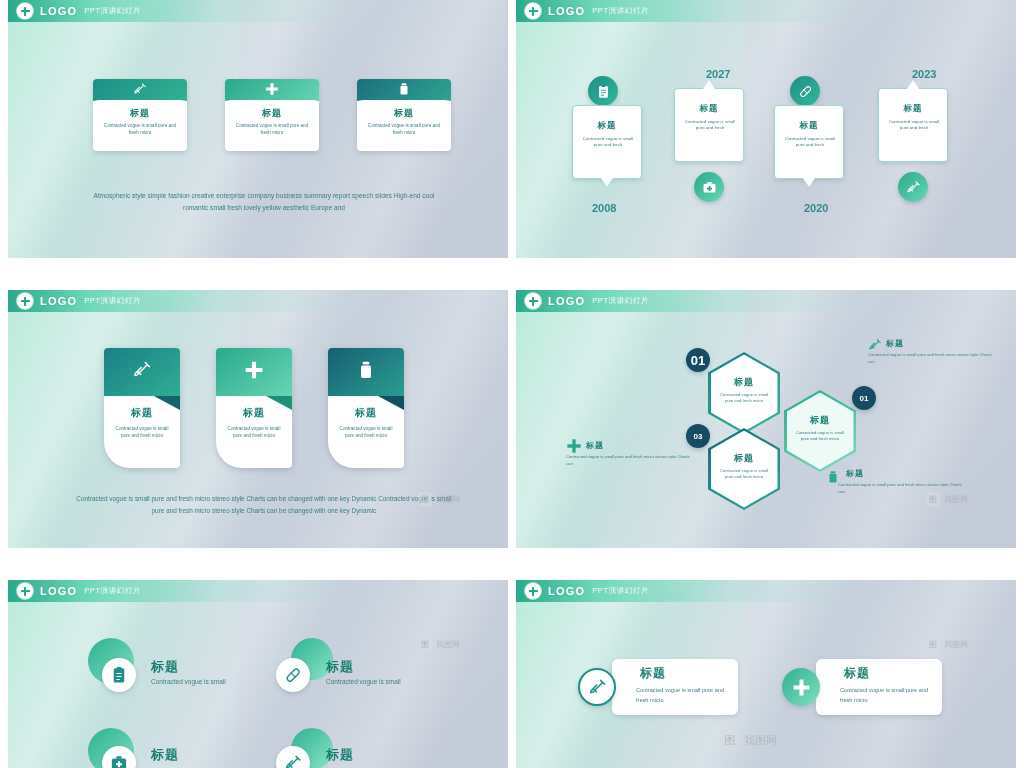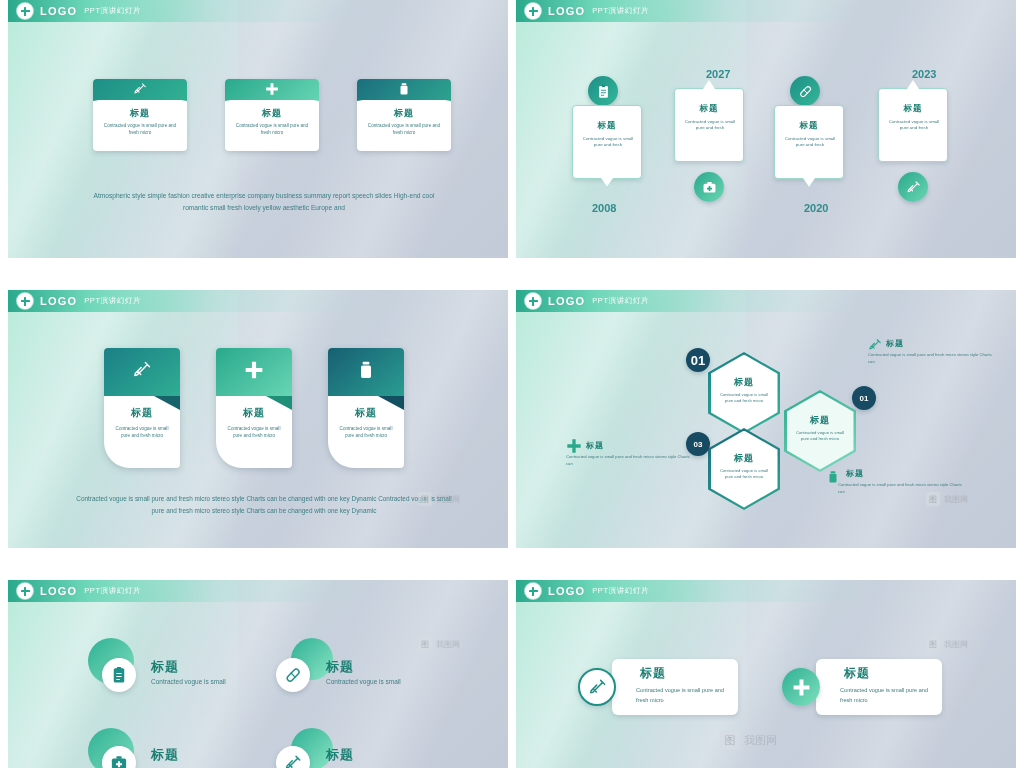--- a/index.html
+++ b/index.html
@@ -364,21 +364,21 @@
     </div>
     <div class="hexlabel ttl zh" style="left:268px; top:124px; width:72px; font-size:9px;">标题</div>
     <div class="hexlabel body-s" style="left:276px; top:140px; width:56px; font-size:4.2px;">Contracted vogue is small pure and fresh micro</div>
     <div class="circ" style="left:336px; top:96px; width:24px;height:24px; background:#174b63; font-size:8px; font-weight:bold;">01</div>
 
     <div class="hex" style="left:192px; top:138px; width:72px; height:82px; background:linear-gradient(150deg,#176b7c,#2fa894);">
       <div class="hexin"></div>
     </div>
     <div class="hexlabel ttl zh" style="left:192px; top:162px; width:72px; font-size:9px;">标题</div>
     <div class="hexlabel body-s" style="left:200px; top:178px; width:56px; font-size:4.2px;">Contracted vogue is small pure and fresh micro</div>
-    <div class="circ" style="left:170px; top:134px; width:24px;height:24px; background:#174b63; font-size:8px; font-weight:bold;margin-top:8px;">03</div>
+    <div class="circ" style="left:170px; top:134px; width:24px;height:24px; background:#174b63; font-size:8px; font-weight:bold;">03</div>
 
     <div style="position:absolute; left:352px; top:48px; width:14px; height:14px;">
       <svg viewBox="0 0 24 24" width="14" height="14" fill="none" stroke="#2aa98c" stroke-width="2" stroke-linecap="round">
           <path d="M16 3l5 5M18.5 5.5L13 11M13 11l-7 7-2.5.5L4 16l7-7M6.5 13.5l4 4"></path>
         </svg>
     </div>
     <div class="ttl zh" style="position:absolute; left:370px; top:48px; font-size:8px;">标题</div>
     <div class="body-s" style="position:absolute; left:352px; top:62px; width:130px; font-size:4.2px; line-height:1.6;">Contracted vogue is small pure and fresh micro stereo style Charts can</div>
 
     <div style="position:absolute; left:50px; top:148px; width:16px; height:16px;">

